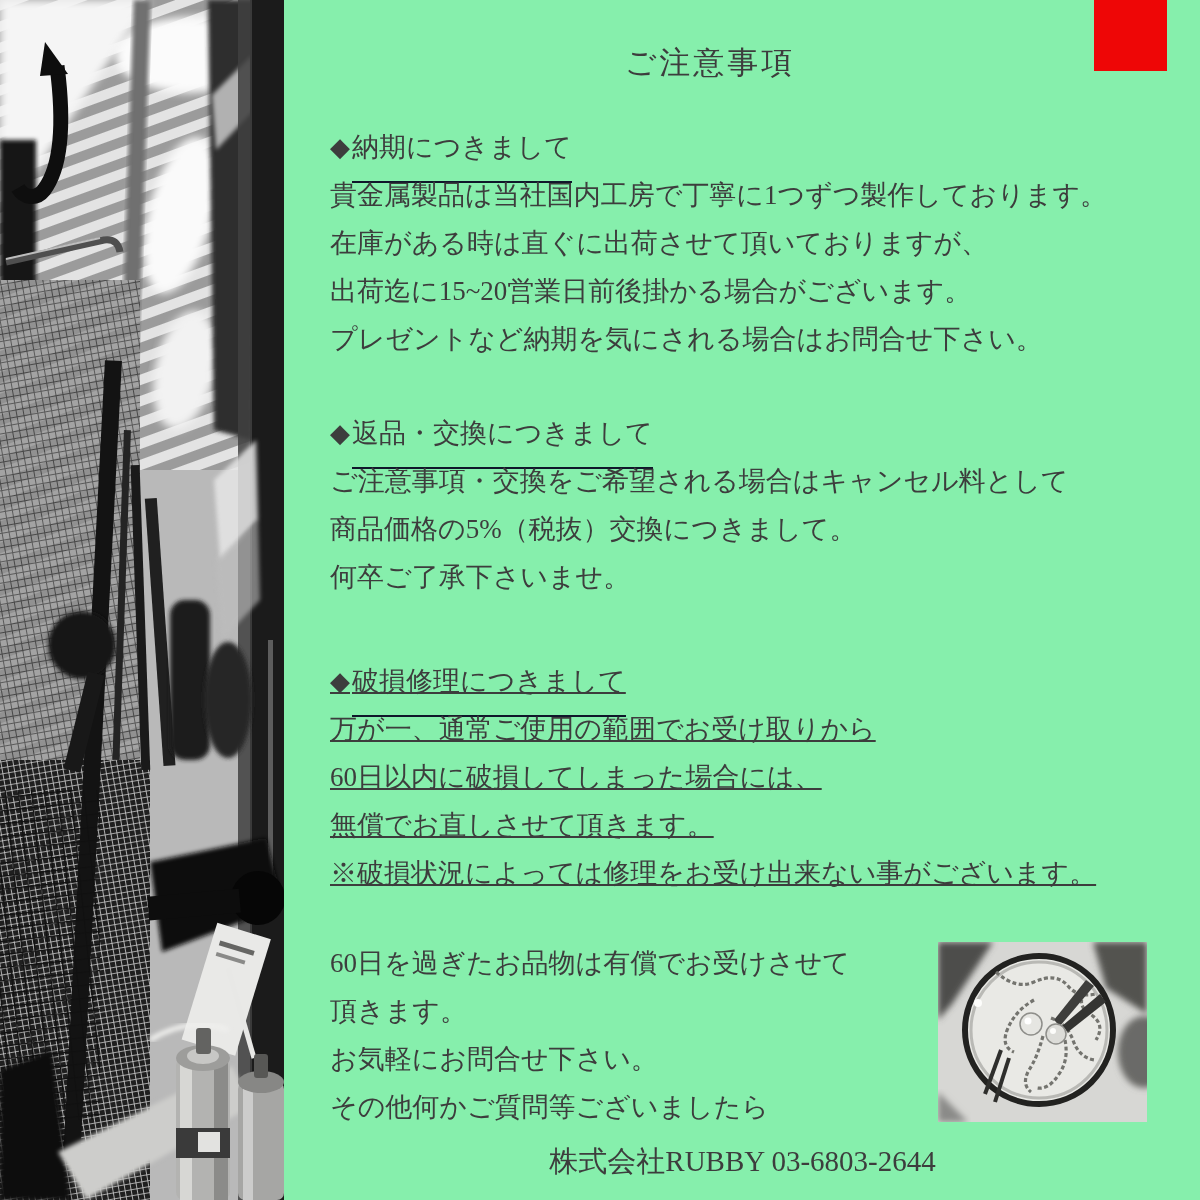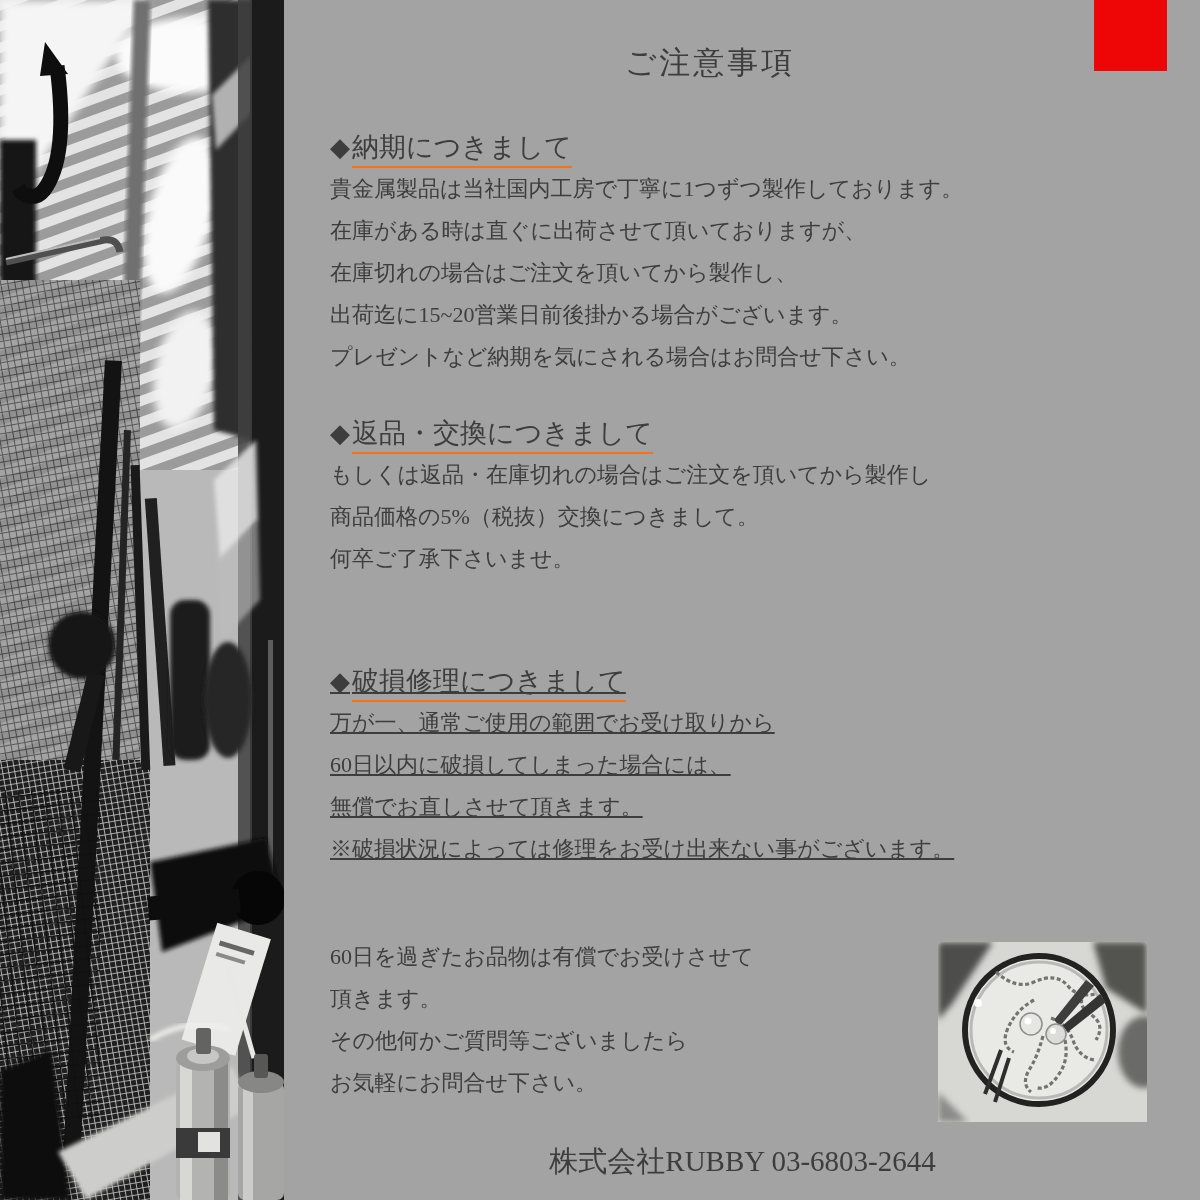--- a/index.html
+++ b/index.html
@@ -1,17 +1,17 @@
 <!DOCTYPE html>
 <html lang="ja"><head>
 <meta charset="utf-8">
 <style>
   html,body{margin:0;padding:0;background:#ffffff;}
   .page{
-    position:relative;width:1200px;height:1200px;background:#a3a3a3;
+    position:relative;width:1200px;height:1200px;background:#86efac;
     overflow:hidden;
     font-family:"Liberation Serif","DejaVu Serif",serif;
     color:#3d3d3d;
   }
   
   .workshop{position:absolute;left:0;top:0;width:284px;height:1200px;}
   .workshop svg{display:block;width:284px;height:1200px;}
   
   .red-square{position:absolute;left:1094px;top:0;width:73px;height:71px;background:#ee0606;}
   
@@ -21,22 +21,22 @@
     white-space:nowrap;
   }
   
   .section{position:absolute;left:330px;width:800px;}
   #sec0{top:126px;}
   #sec1{top:412px;}
   #sec2{top:660px;text-decoration:underline;}
   #sec3{top:936px;font-family:Liberation Serif, serif;}
   .sec-heading{font-size:27px;line-height:42px;white-space:nowrap;}
   .diamond{font-family:"DejaVu Sans",sans-serif;font-size:26px;margin-right:2px;}
-  .sec-heading-text{border-bottom:2px solid #f97316;padding-bottom:4px;}
-  .line{font-size:22px;line-height:42px;white-space:nowrap;}
+  .sec-heading-text{border-bottom:2px solid #0f172a;padding-bottom:19px;}
+  .line{font-size:27px;line-height:42px;white-space:nowrap;margin-top:6px;}
   
   .footer{
     position:absolute;left:330px;top:1140px;width:825px;
     text-align:center;font-size:29px;line-height:42px;white-space:nowrap;
   }
   
   .loupe{position:absolute;left:938px;top:942px;width:209px;height:180px;}
   .loupe svg{display:block;width:209px;height:180px;}
 </style>
 </head>
@@ -146,32 +146,31 @@
 
   <div class="page-title">ご注意事項</div>
 
   <div class="section" id="sec0">
     <div class="sec-heading">
       <span class="diamond">◆</span><span class="sec-heading-text">納期につきまして</span>
     </div>
     <div class="sec-lines">
         <div class="line">貴金属製品は当社国内工房で丁寧に1つずつ製作しております。</div>
         <div class="line">在庫がある時は直ぐに出荷させて頂いておりますが、</div>
-        <div class="line">在庫切れの場合はご注文を頂いてから製作し、</div>
         <div class="line">出荷迄に15~20営業日前後掛かる場合がございます。</div>
         <div class="line">プレゼントなど納期を気にされる場合はお問合せ下さい。</div>
       </div>
   </div>
 
   <div class="section" id="sec1">
     <div class="sec-heading">
       <span class="diamond">◆</span><span class="sec-heading-text">返品・交換につきまして</span>
     </div>
     <div class="sec-lines">
-        <div class="line">もしくは返品・在庫切れの場合はご注文を頂いてから製作し</div>
+        <div class="line">ご注意事項・交換をご希望される場合はキャンセル料として</div>
         <div class="line">商品価格の5%（税抜）交換につきまして。</div>
         <div class="line">何卒ご了承下さいませ。</div>
       </div>
   </div>
 
   <div class="section" id="sec2">
     <div class="sec-heading">
       <span class="diamond">◆</span><span class="sec-heading-text">破損修理につきまして</span>
     </div>
     <div class="sec-lines">
@@ -179,22 +178,22 @@
         <div class="line">60日以内に破損してしまった場合には、</div>
         <div class="line">無償でお直しさせて頂きます。</div>
         <div class="line">※破損状況によっては修理をお受け出来ない事がございます。</div>
       </div>
   </div>
 
   <div class="section" id="sec3">
     <div class="sec-lines">
         <div class="line">60日を過ぎたお品物は有償でお受けさせて</div>
         <div class="line">頂きます。</div>
+        <div class="line">お気軽にお問合せ下さい。</div>
         <div class="line">その他何かご質問等ございましたら</div>
-        <div class="line">お気軽にお問合せ下さい。</div>
       </div>
   </div>
 
   <div class="loupe">
     <svg viewBox="0 0 209 180" preserveAspectRatio="none">
       <defs>
           <filter id="lb">
             <feGaussianBlur stdDeviation="3"></feGaussianBlur>
           </filter>
         </defs>

